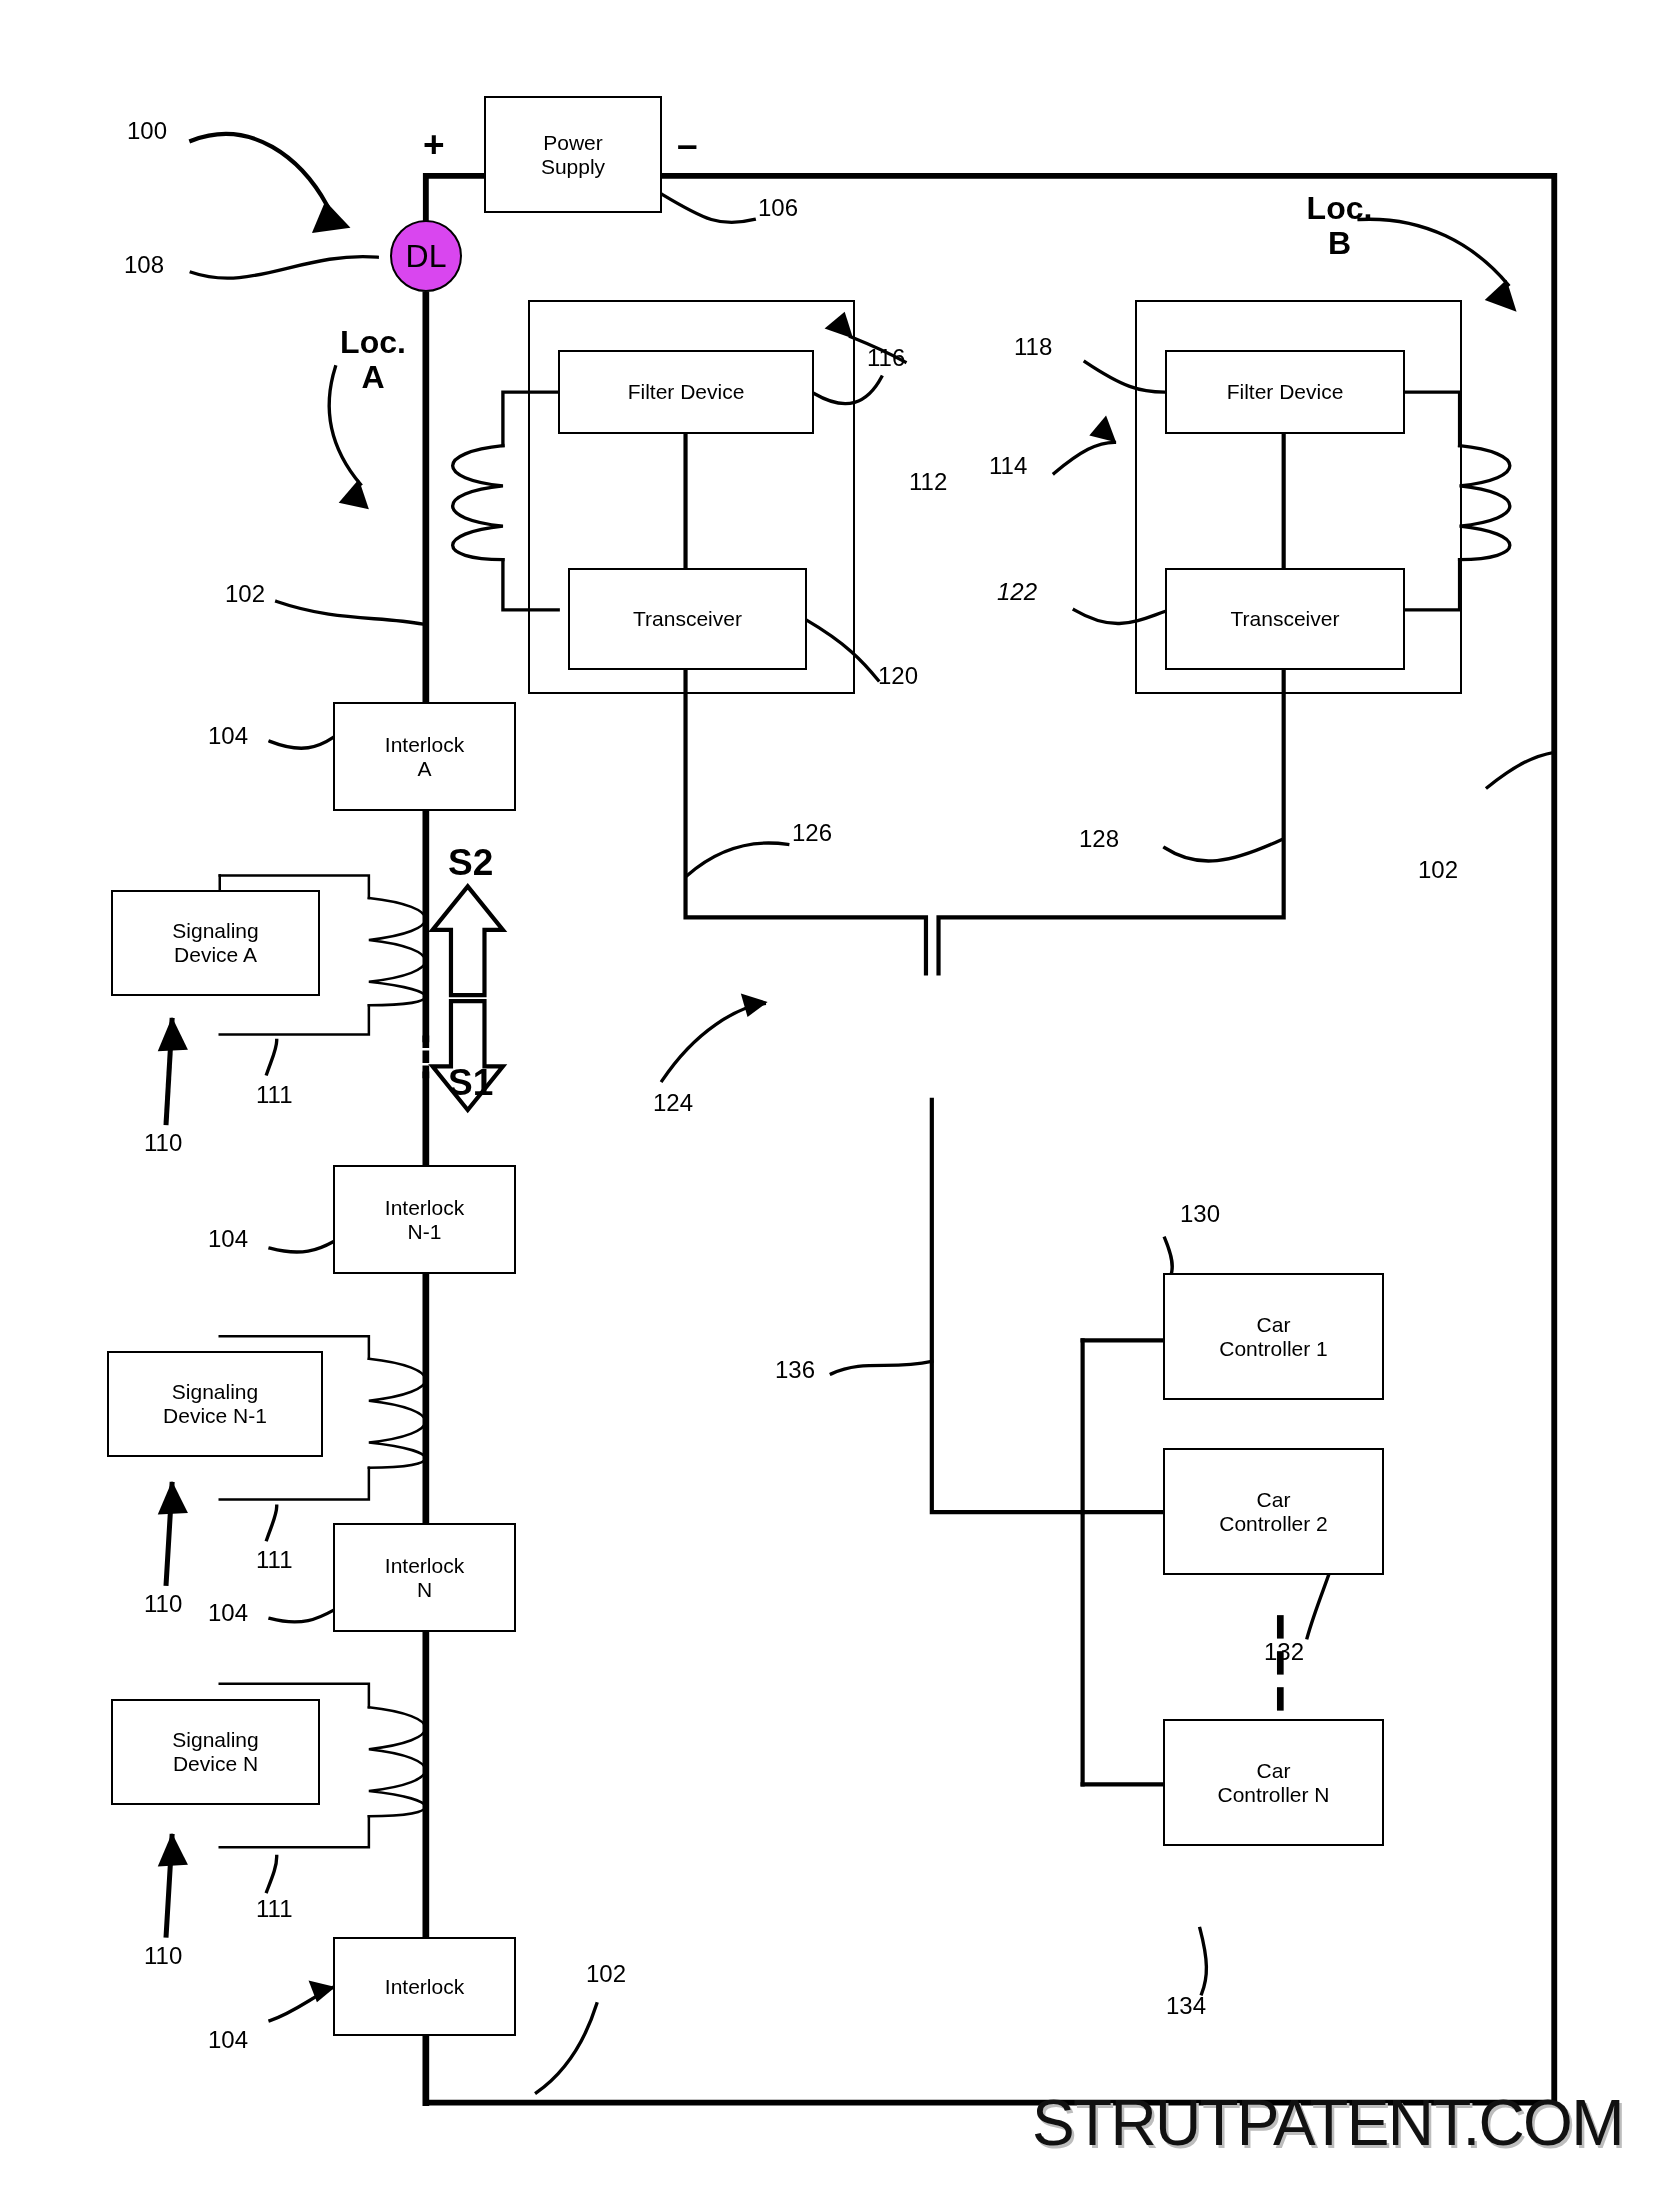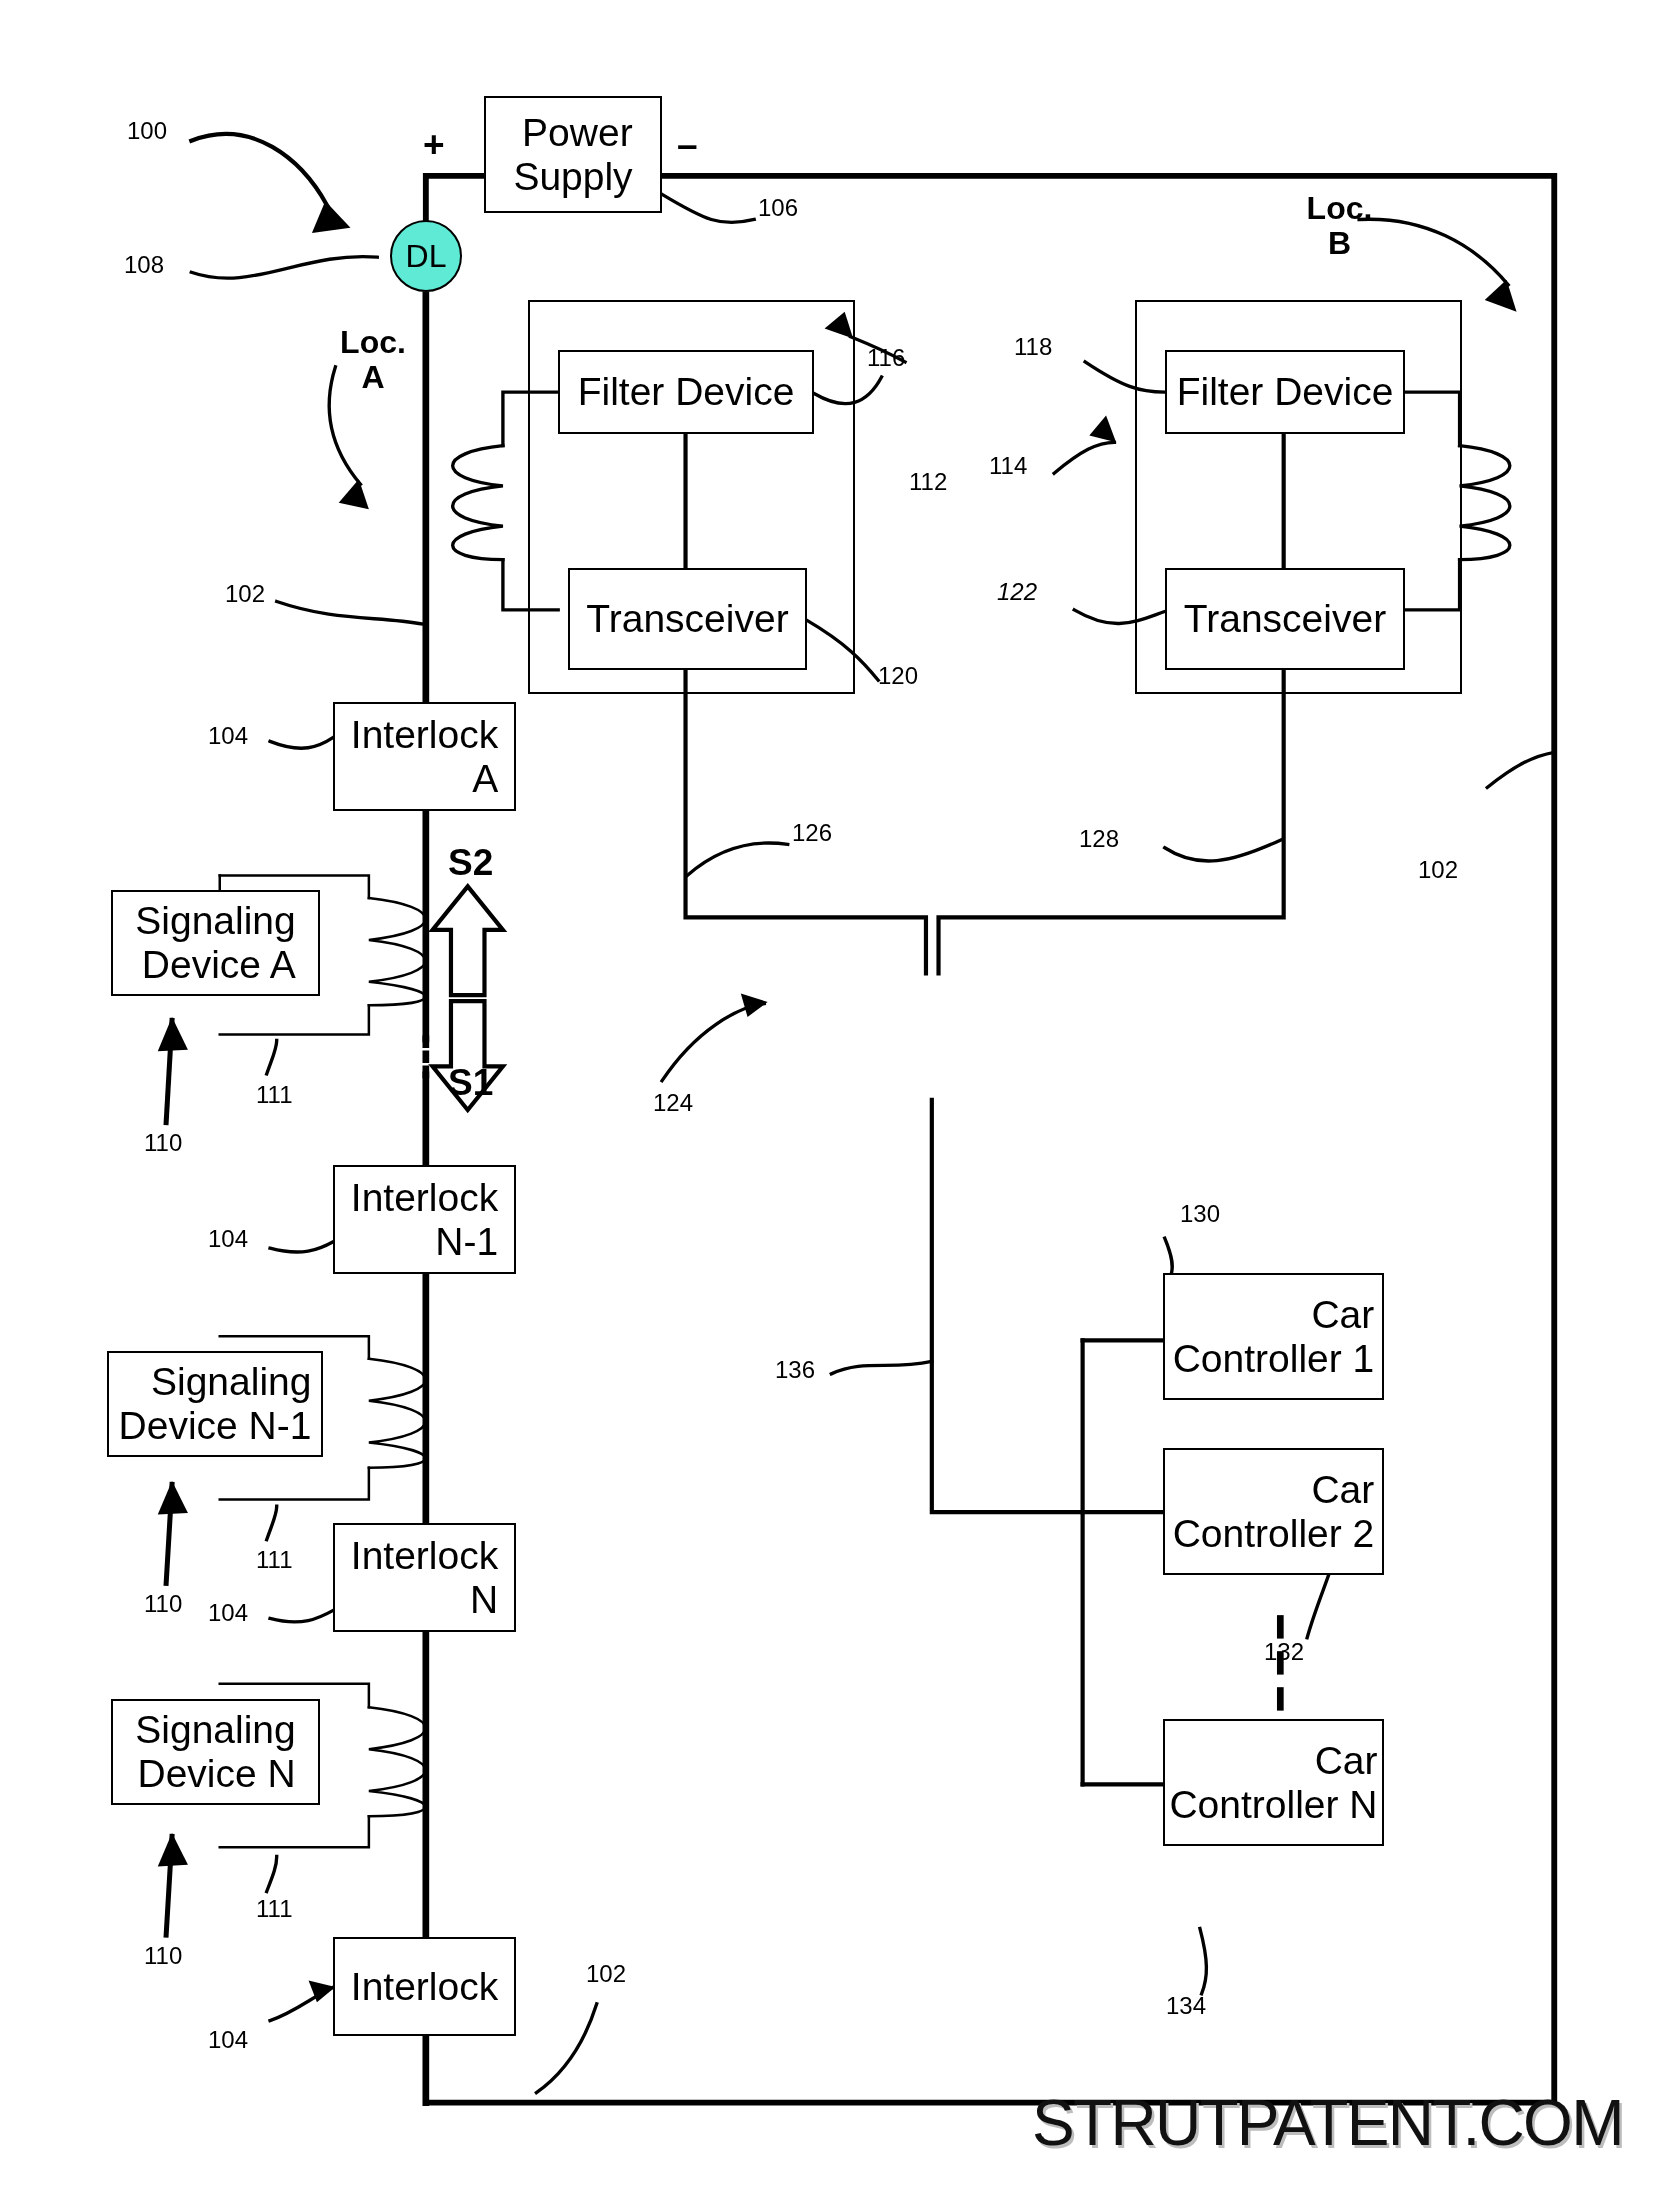--- a/index.html
+++ b/index.html
@@ -32,22 +32,21 @@
     display: flex;
     align-items: center;
     justify-content: center;
     text-align: center;
     font-family: "Liberation Sans", sans-serif;
     color: #000;
     line-height: 1.12;
     white-space: pre-line;
   }
   .box-text {
-    font-size: 39px;
-    text-align: right;
+    font-size: 21px;
   }
   .grp {
     position: absolute;
     border: 2.5px solid #000;
     background: transparent;
     box-sizing: border-box;
   }
   .lbl {
     position: absolute;
     font-family: "Liberation Sans", sans-serif;
@@ -64,21 +63,21 @@
     font-family: "Liberation Sans", sans-serif;
     font-size: 24px;
     color: #000;
   }
   .dl {
     position: absolute;
     width: 72px;
     height: 72px;
     border: 2.5px solid #000;
     border-radius: 50%;
-    background: #5eead4;
+    background: #d946ef;
     display: flex;
     align-items: center;
     justify-content: center;
     font-size: 32px;
     font-family: "Liberation Sans", sans-serif;
     color: #000;
     box-sizing: border-box;
   }
   .sign {
     position: absolute;

